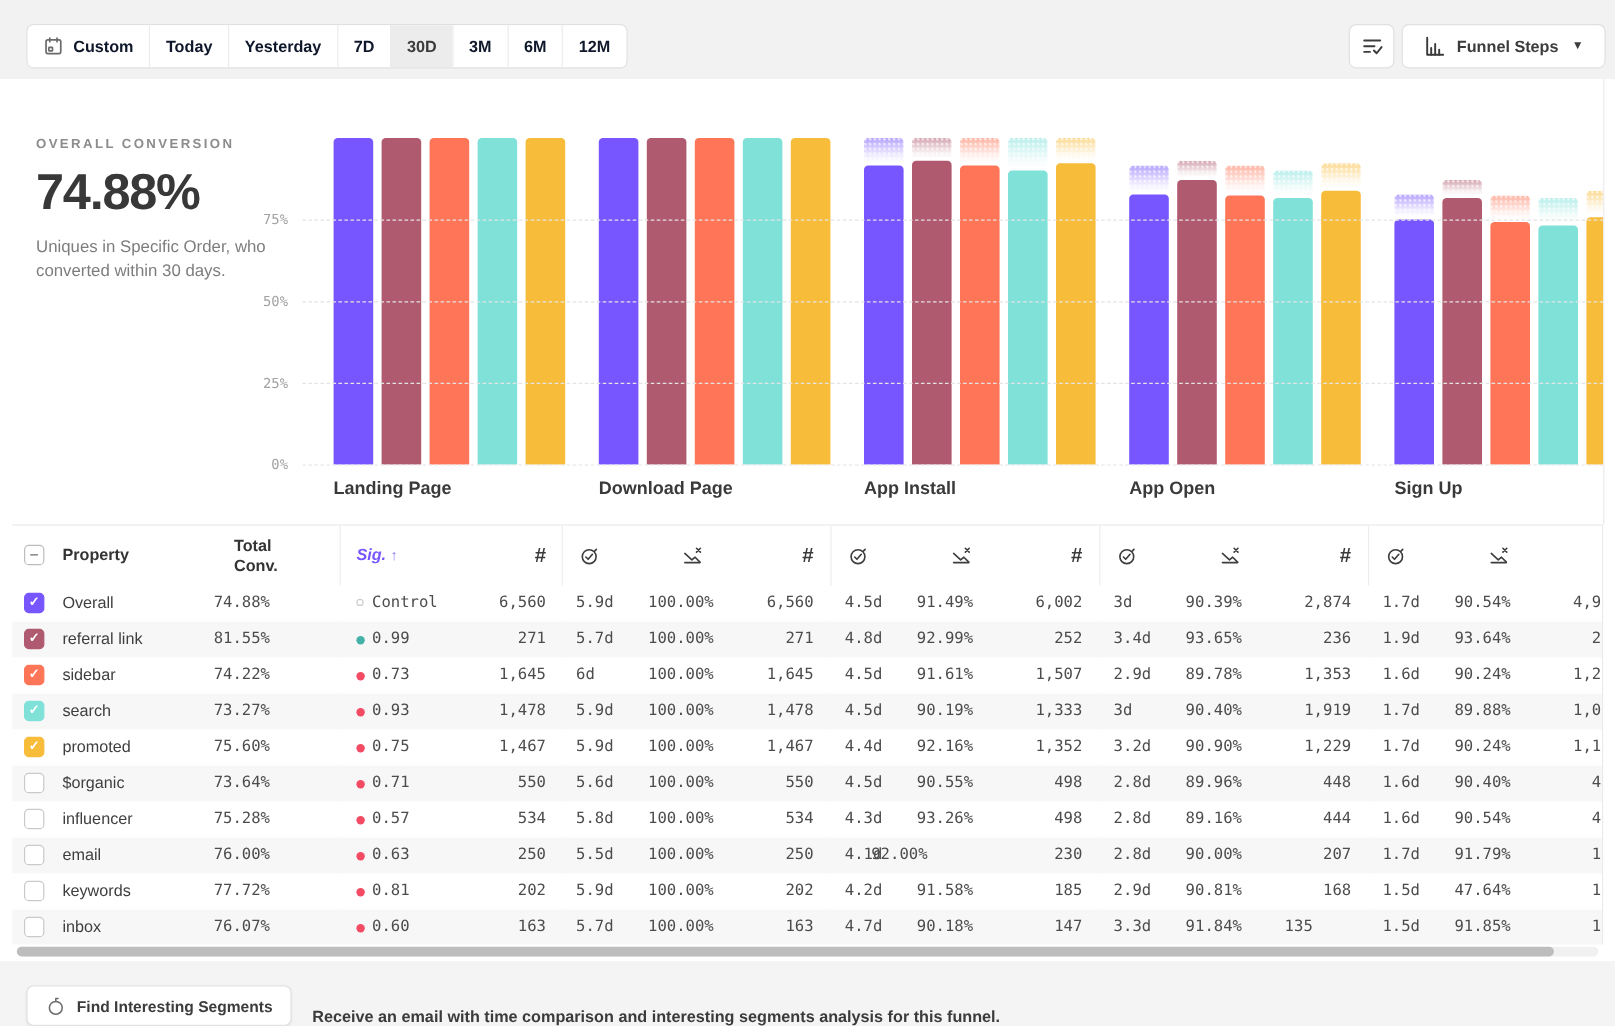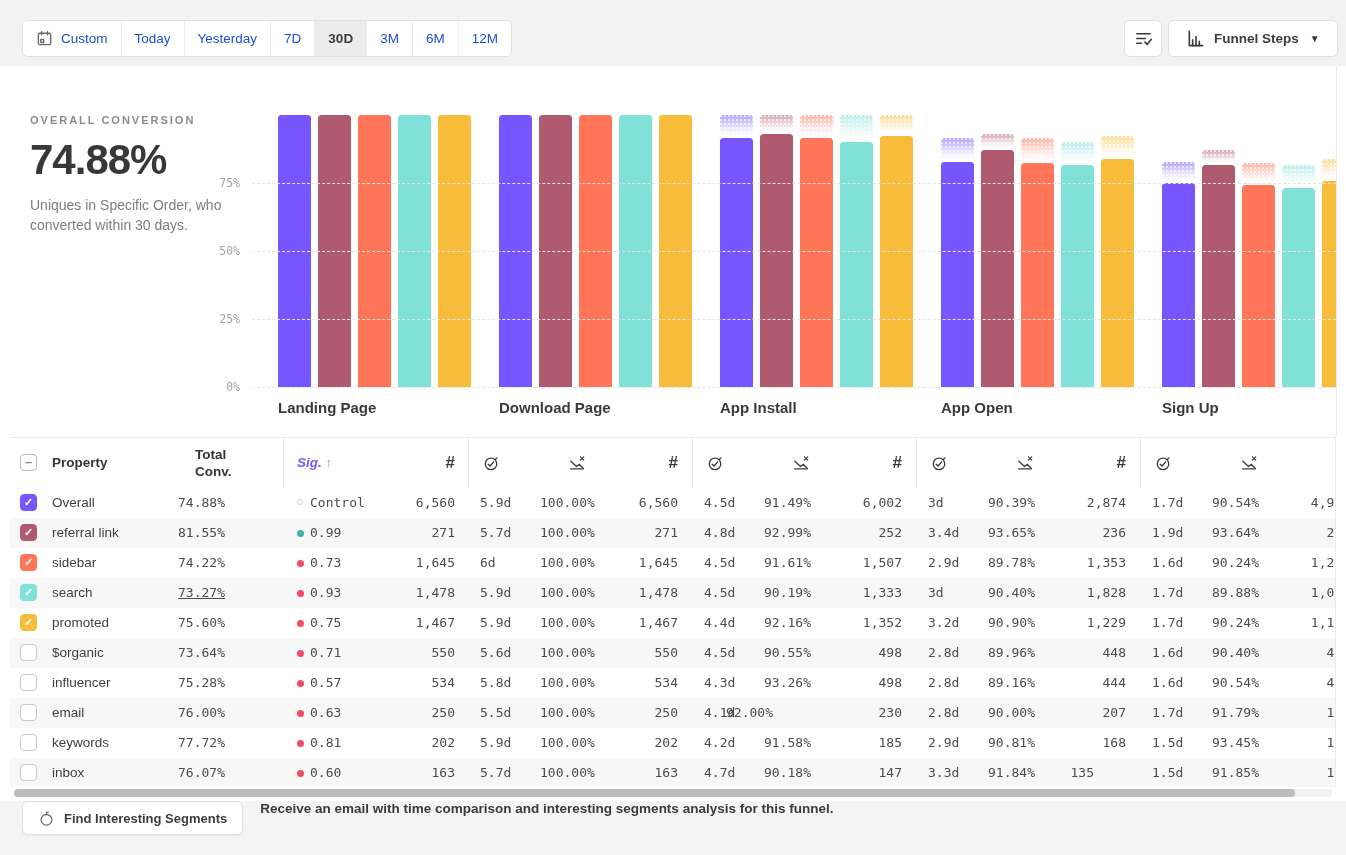--- a/index.html
+++ b/index.html
@@ -4,22 +4,22 @@
 <style>
   *{box-sizing:border-box}
   html,body{margin:0;padding:0}
   body{width:1346px;height:855px;position:relative;overflow:hidden;background:#fff;
        font-family:"Liberation Sans",sans-serif;color:#3c3c3c;}
 
   
   .topbar{position:absolute;top:0;left:0;width:1346px;height:66px;background:#f2f2f3;}
   .seg{position:absolute;left:22px;top:20px;height:37px;display:flex;align-items:stretch;
        background:#fff;border:1px solid #e0e0e0;border-radius:6px;overflow:hidden;}
-  .segitem{display:flex;align-items:center;gap:8px;padding:0 13px;font-size:13.5px;color:#1d4ed8;
-       background:#fff;border:none;border-left:1px solid #ececec;cursor:pointer;font-family:inherit;}
+  .segitem{display:flex;align-items:center;gap:8px;padding:0 13px;font-size:13.5px;color:#0f172a;
+       background:#fff;border:none;border-left:1px solid #ececec;cursor:pointer;font-family:inherit;font-weight:bold;}
   .segitem:first-child{border-left:none}
   .segitem.active{background:#ececec;color:#3c3c3c;font-weight:700;}
   .btn{position:absolute;top:20px;height:37px;display:flex;align-items:center;gap:9px;padding:0 17px;
        background:#fff;border:1px solid #e0e0e0;border-radius:6px;font-size:13.5px;font-weight:700;
        color:#3c3c3c;cursor:pointer;font-family:inherit;}
   .iconbtn{position:absolute;top:20px;width:38px;height:37px;display:flex;align-items:center;justify-content:center;
        background:#fff;border:1px solid #e0e0e0;border-radius:6px;cursor:pointer;}
   .caret{font-size:10px;color:#3c3c3c;margin-left:2px;}
   .ic16 svg{width:17px;height:17px;stroke:#6b6b6b;fill:none;stroke-width:1.5;stroke-linecap:round;stroke-linejoin:round;display:block}
   .ic18 svg{width:19px;height:19px;stroke:#3c3c3c;fill:none;stroke-width:1.7;stroke-linecap:round;stroke-linejoin:round;display:block}
@@ -57,21 +57,21 @@
   .cb{position:absolute;left:10px;top:6px;width:17px;height:17px;border-radius:4px;border:1.5px solid #c9c9c9;
       background:#fff;color:#fff;font-size:11px;font-weight:700;text-align:center;line-height:15px;cursor:pointer;}
   .cb.hd{top:16px;color:#8a8a8a;border-color:#bdbdbd;line-height:13px;font-size:13px;}
   .dot{position:absolute;top:12px;width:7px;height:7px;border-radius:50%;}
   .dot.control{width:6px;height:6px;background:#fff;border:1.5px solid #cfcfcf;top:11px;}
 
   
   .htrack{position:absolute;top:789px;left:14px;width:1318px;height:8px;border-radius:4px;background:#f1f1f1;}
   .hthumb{width:1281px;height:8px;border-radius:4px;background:#bdbdbd;}
   .footer{position:absolute;top:801px;left:0;width:1346px;height:54px;background:#f4f4f5;
-          display:flex;align-items:flex-start;gap:17px;padding-left:22px;}
+          display:flex;align-items:flex-end;gap:17px;padding-left:22px;}
   .find-btn{display:flex;align-items:center;gap:9px;height:34px;padding:0 15px;background:#fff;
             border:1px solid #e2e2e2;border-radius:6px;font-size:13px;font-weight:600;color:#3c3c3c;
             cursor:pointer;font-family:inherit;box-shadow:0 1px 2px rgba(0,0,0,.05);}
   .footer-msg{font-size:13.5px;font-weight:700;color:#3b3b3b;}
 </style>
 </head>
 <body>
 
 <div class="topbar">
   <div class="seg" id="date-range-group">
@@ -307,33 +307,33 @@
       <span class="cell num" style="left: 918px;">2.9d</span>
       <span class="cell num" style="left: 978px;">89.78%</span>
       <span class="cell num right" style="left: 1016px; width: 100px;">1,353</span>
       <span class="cell num" style="left: 1142px;">1.6d</span>
       <span class="cell num" style="left: 1202px;">90.24%</span>
       <span class="cell num right" style="left: 1240px; width: 100px;">1,221</span>
     </div>
     <div class="trow alt">
       <span class="cb" style="background: rgb(128, 225, 217); border-color: rgb(128, 225, 217);">✓</span>
       <span class="cell" style="left: 42px;">search</span>
-      <span class="cell num right" style="left: 135px; width: 80px; text-decoration: underline;">73.27%</span>
+      <span class="cell num right" style="left: 135px; width: 80px;">73.27%</span>
       <span class="dot" style="left: 287px; background: rgb(243, 75, 99);"></span>
       <span class="cell num" style="left: 300px;">0.93</span>
       <span class="cell num right" style="left: 345px; width: 100px;">1,478</span>
       <span class="cell num" style="left: 470px;">5.9d</span>
       <span class="cell num" style="left: 530px;">100.00%</span>
       <span class="cell num right" style="left: 568px; width: 100px;">1,478</span>
       <span class="cell num" style="left: 694px;">4.5d</span>
       <span class="cell num" style="left: 754px;">90.19%</span>
       <span class="cell num right" style="left: 792px; width: 100px;">1,333</span>
       <span class="cell num" style="left: 918px;">3d</span>
       <span class="cell num" style="left: 978px;">90.40%</span>
-      <span class="cell num right" style="left: 1016px; width: 100px;">1,828</span>
+      <span class="cell num right" style="left: 1016px; width: 100px;">1,919</span>
       <span class="cell num" style="left: 1142px;">1.7d</span>
       <span class="cell num" style="left: 1202px;">89.88%</span>
       <span class="cell num right" style="left: 1240px; width: 100px;">1,083</span>
     </div>
     <div class="trow">
       <span class="cb" style="background: rgb(248, 188, 59); border-color: rgb(248, 188, 59);">✓</span>
       <span class="cell" style="left: 42px;">promoted</span>
       <span class="cell num right" style="left: 135px; width: 80px;">75.60%</span>
       <span class="dot" style="left: 287px; background: rgb(243, 75, 99);"></span>
       <span class="cell num" style="left: 300px;">0.75</span>
@@ -421,21 +421,21 @@
       <span class="cell num" style="left: 470px;">5.9d</span>
       <span class="cell num" style="left: 530px;">100.00%</span>
       <span class="cell num right" style="left: 568px; width: 100px;">202</span>
       <span class="cell num" style="left: 694px;">4.2d</span>
       <span class="cell num" style="left: 754px;">91.58%</span>
       <span class="cell num right" style="left: 792px; width: 100px;">185</span>
       <span class="cell num" style="left: 918px;">2.9d</span>
       <span class="cell num" style="left: 978px;">90.81%</span>
       <span class="cell num right" style="left: 1016px; width: 100px;">168</span>
       <span class="cell num" style="left: 1142px;">1.5d</span>
-      <span class="cell num" style="left: 1202px;">93.45%</span>
+      <span class="cell num" style="left: 1202px;">47.64%</span>
       <span class="cell num right" style="left: 1240px; width: 100px;">157</span>
     </div>
     <div class="trow alt">
       <span class="cb"></span>
       <span class="cell" style="left: 42px;">inbox</span>
       <span class="cell num right" style="left: 135px; width: 80px;">76.07%</span>
       <span class="dot" style="left: 287px; background: rgb(243, 75, 99);"></span>
       <span class="cell num" style="left: 300px;">0.60</span>
       <span class="cell num right" style="left: 345px; width: 100px;">163</span>
       <span class="cell num" style="left: 470px;">5.7d</span>

